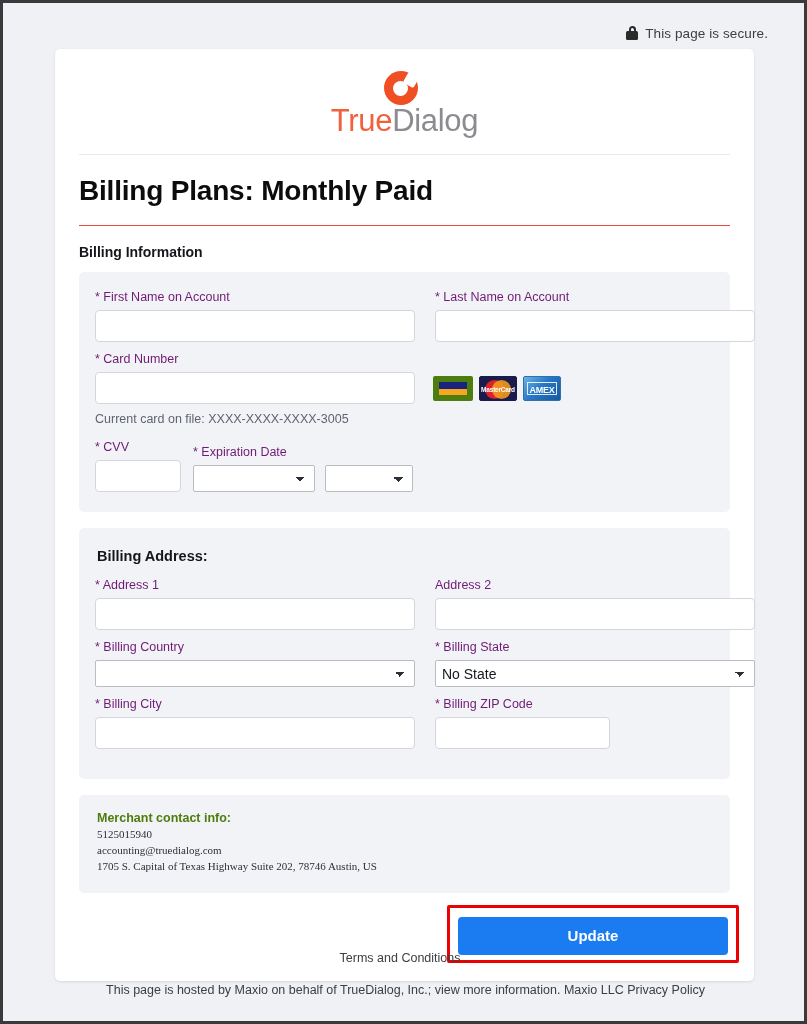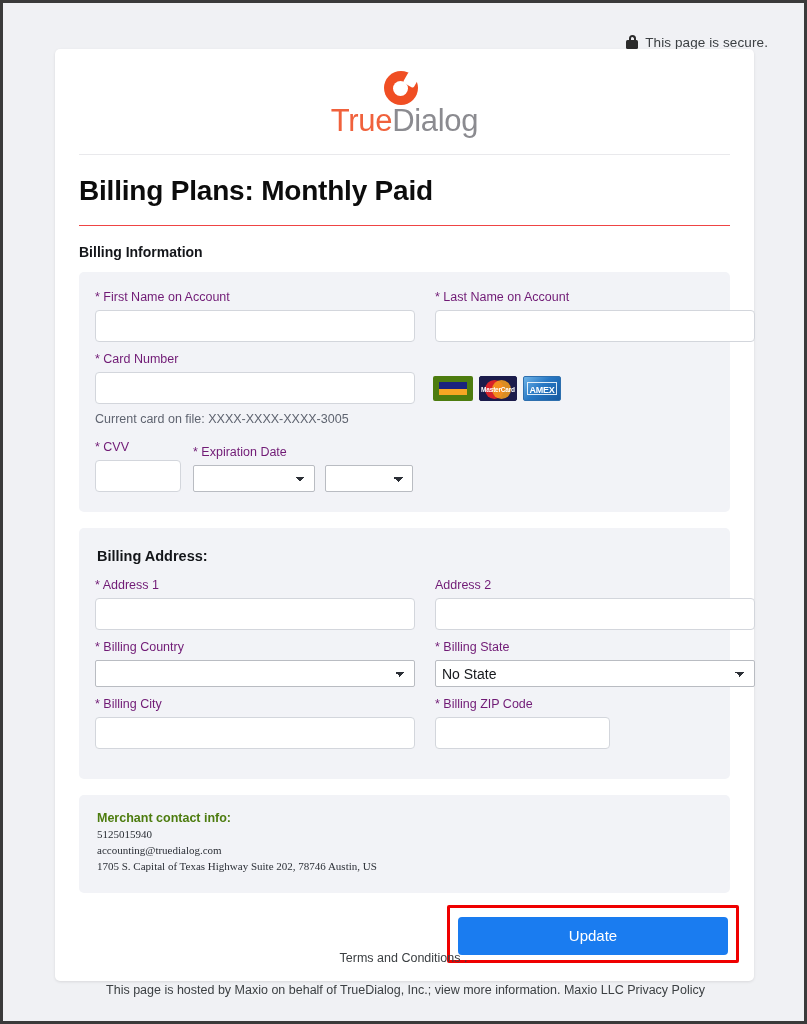--- a/index.html
+++ b/index.html
@@ -19,21 +19,21 @@
     width: 807px;
     height: 1024px;
     box-sizing: border-box;
     border: 3px solid #3a3a3a;
     background: #f0f1f4;
     overflow: hidden;
   }
   
   .secure-bar {
     position: absolute;
-    top: 17px; left: 0; right: 0;
+    top: 8px; left: 0; right: 0;
     height: 44px;
     display: flex;
     align-items: center;
     justify-content: flex-end;
     padding-right: 36px;
     box-sizing: border-box;
   }
   .secure-text {
     font-size: 13.5px;
     color: #3c4043;
@@ -310,20 +310,21 @@
     width: 270px;
     height: 38px;
     background: #1a7cf0;
     color: #ffffff;
     border: none;
     border-radius: 4px;
     font-family: "Liberation Sans", sans-serif;
     font-size: 15px;
     cursor: pointer;
     margin-right: 2px;
+    font-weight: bold;
   }
   
   .terms {
     position: absolute;
     top: 948px;
     left: 0; right: 0;
     text-align: center;
     font-size: 12.5px;
     color: #3c4043;
   }

